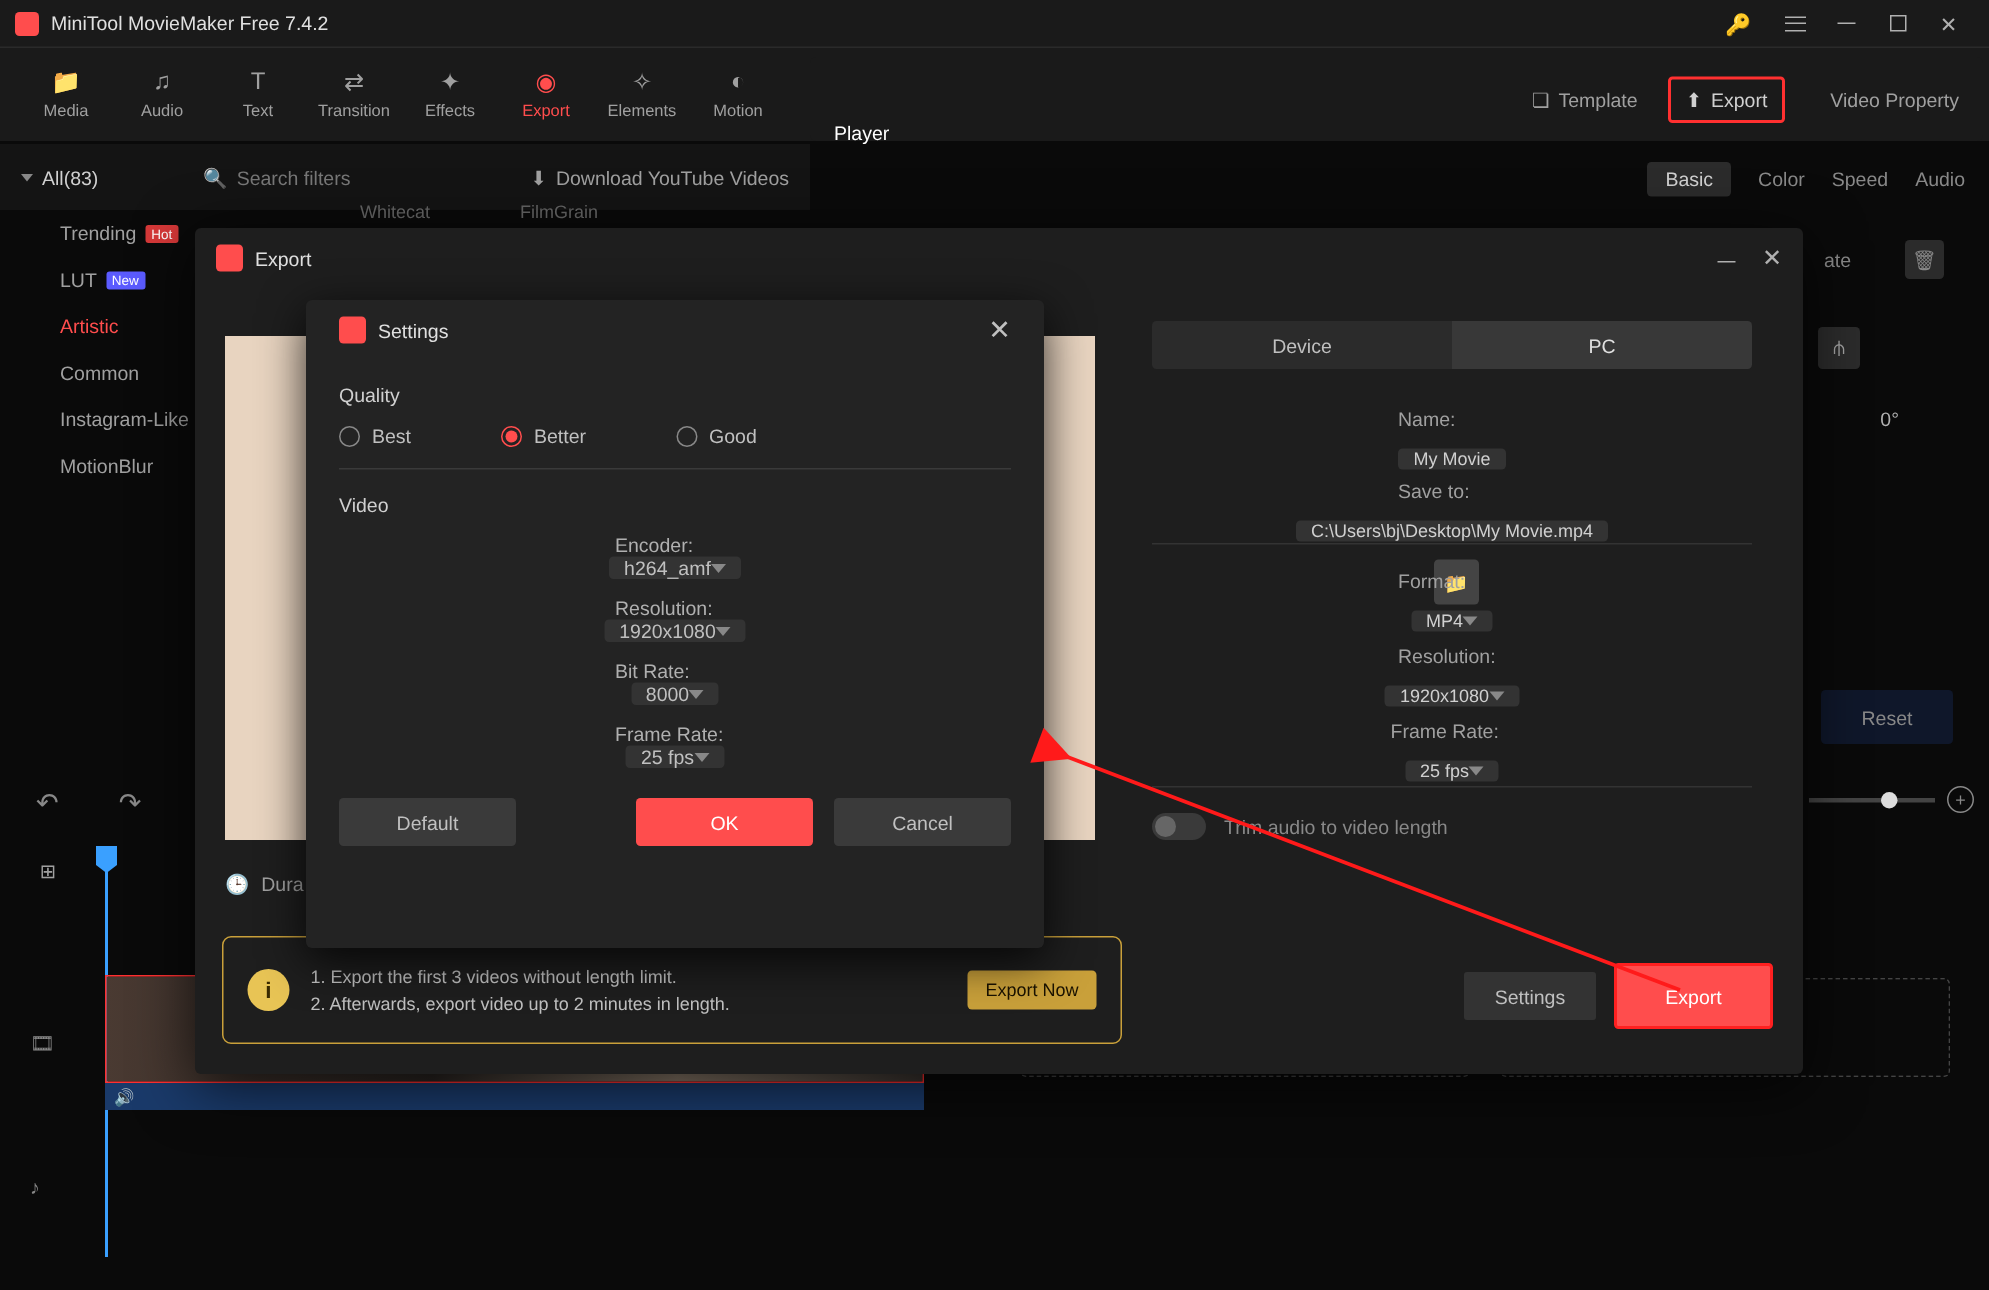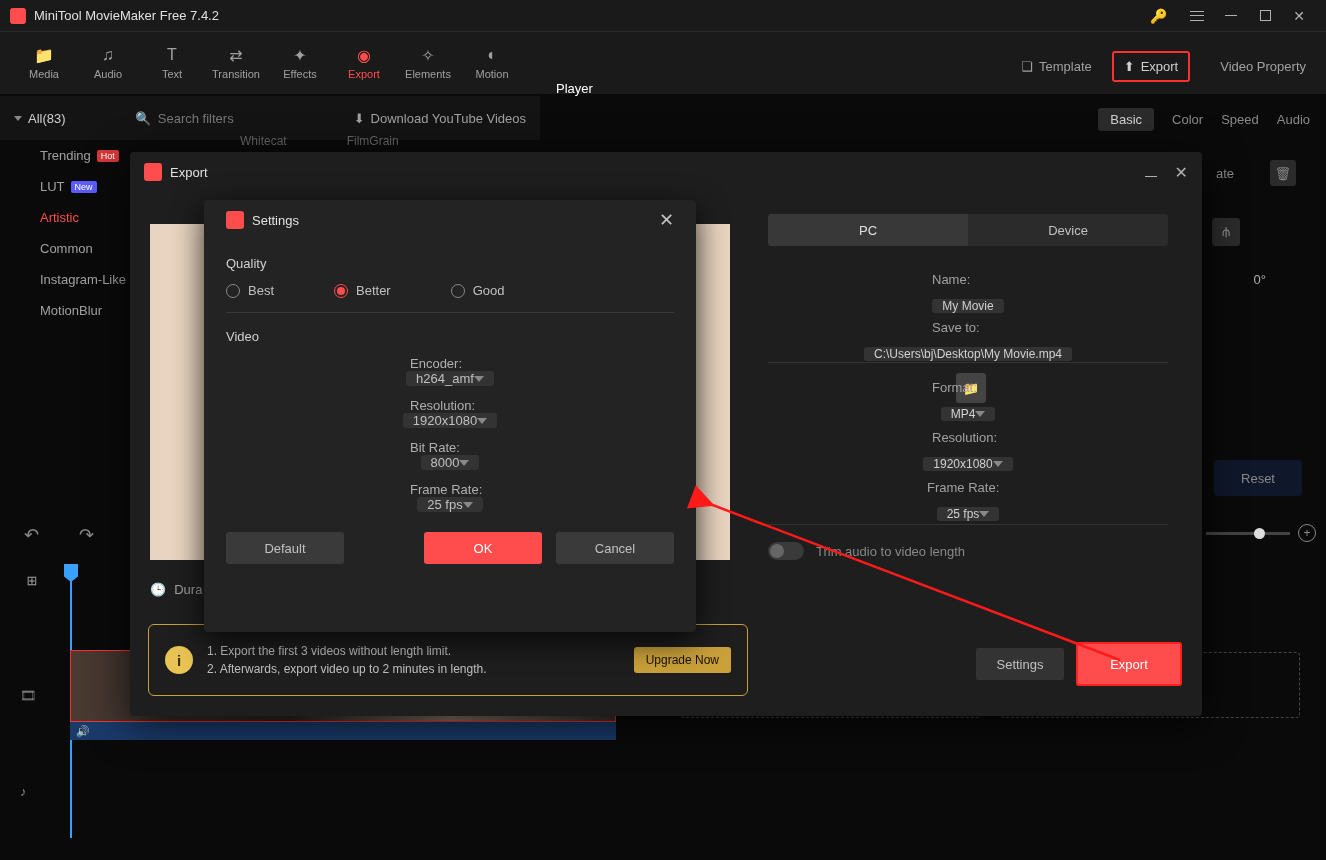--- a/index.html
+++ b/index.html
@@ -276,22 +276,22 @@
     <div class="exp-appicon"></div>
     <span class="exp-title">Export</span>
     <div class="exp-ctrls">
       <span><span class="minus"></span></span>
       <span>✕</span>
     </div>
   </div>
   <div class="preview-box"></div>
 
   <div class="tabs-row">
+    <div class="tab">Device</div>
     <div class="tab active">PC</div>
-    <div class="tab">Device</div>
   </div>
 
   <div class="field-row" style="top:120px;">
     <label>Name:</label>
     <div class="input">
         <span>My Movie</span>
       </div>
   </div>
   <div class="field-row" style="top:168px;">
     <label>Save to:</label>
@@ -337,21 +337,21 @@
     <span>🕒</span>
     <span>Dura</span>
   </div>
 
   <div class="upgrade-bar">
     <div class="info-circle">i</div>
     <div class="upgrade-text">
       <div>1. Export the first 3 videos without length limit.</div>
       <div>2. Afterwards, export video up to 2 minutes in length.</div>
     </div>
-    <div class="upgrade-btn">Upgrade Now</div>
+    <div class="upgrade-btn">Export Now</div>
   </div>
 </div>
 
 <div class="settings-dialog">
   <div class="settings-hdr">
     <div class="exp-appicon"></div>
     <span class="exp-title">Settings</span>
     <span class="close">✕</span>
   </div>
   <div class="section-title">Quality</div>

